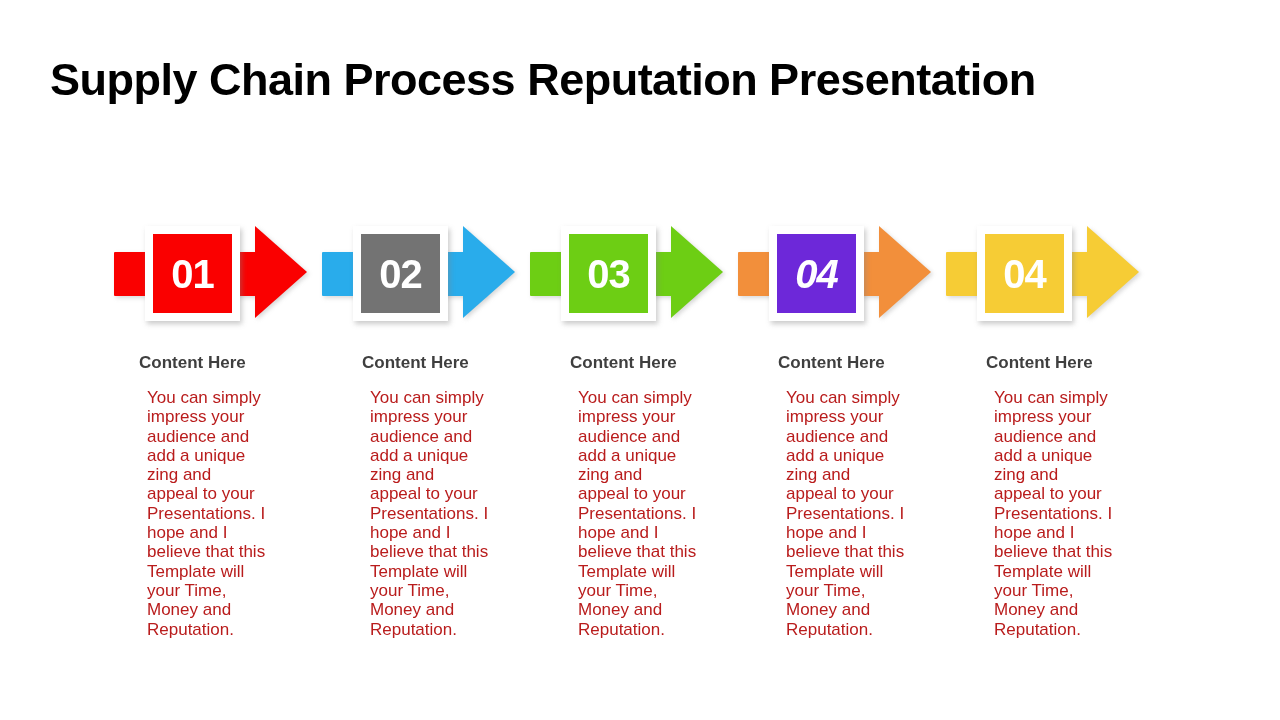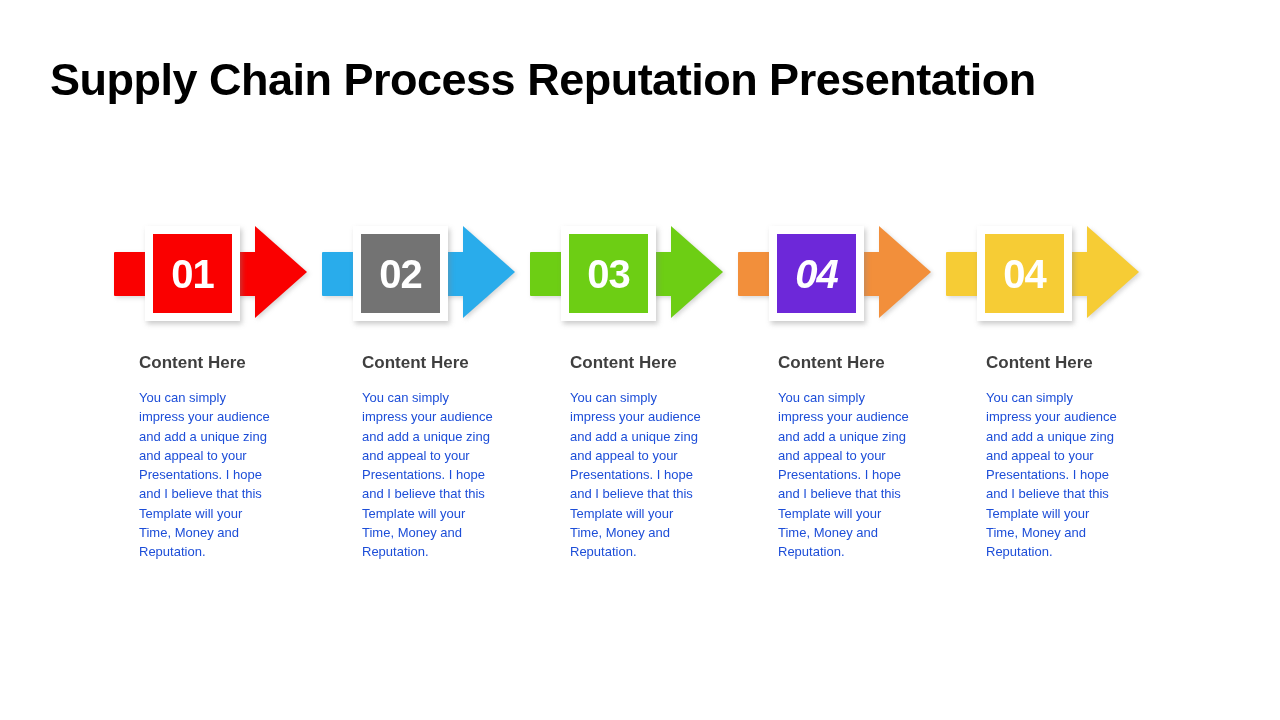--- a/index.html
+++ b/index.html
@@ -145,24 +145,24 @@
     font-family: "Liberation Sans", "DejaVu Sans", sans-serif;
     font-size: 17px;
     font-weight: bold;
     color: #3f3f3f;
     line-height: 22px;
     margin: 0 0 14px 0;
     white-space: nowrap;
   }
   .col-body {
     font-family: "Liberation Sans", "DejaVu Sans", sans-serif;
-    font-size: 13px;
-    color: #1d4ed8;
+    font-size: 17px;
+    color: #b91c1c;
     line-height: 19.3px;
-    margin: 0;
+    margin: 8px;
   }
 </style>
 </head>
 <body>
 
 <div id="slide" style="background: rgb(255, 255, 255);">
 
   <h1 id="slide-title">Supply Chain Process Reputation Presentation</h1>
 
   <div id="arrow-row">

